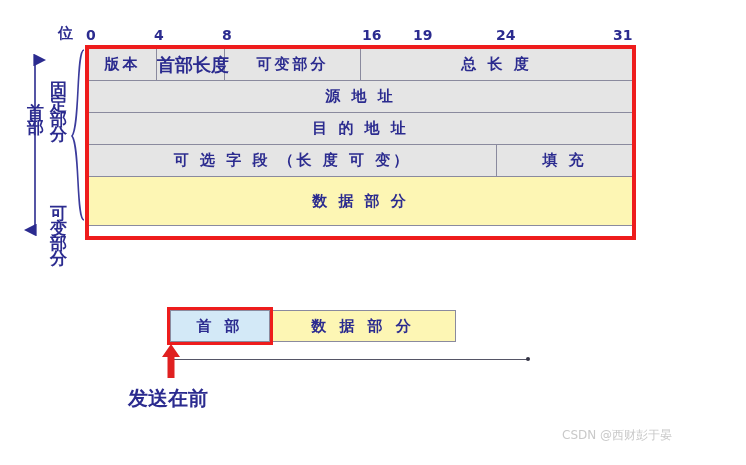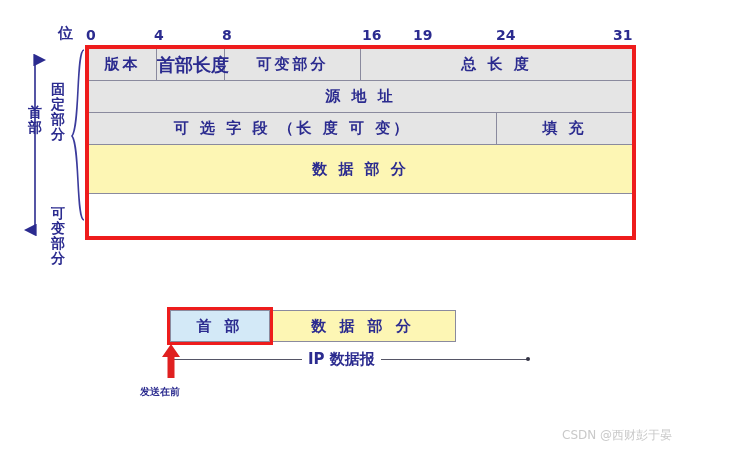--- a/index.html
+++ b/index.html
@@ -79,21 +79,21 @@
     height: 195px;
     border: 4px solid #ee1c1c;
     box-sizing: border-box;
     pointer-events: none;
   }
 
   
   .v-text {
     position: absolute;
     color: #2b2b8f;
-    font-size: 14px;
+    font-size: 17px;
     font-weight: bold;
     line-height: 15px;
     width: 16px;
     text-align: center;
     white-space: normal;
     word-break: break-all;
   }
 
   
   #bottom-bar {
@@ -171,24 +171,23 @@
     left: 160px;
     top: 344px;
     width: 22px;
     height: 34px;
   }
   #send-first-label {
     position: absolute;
     left: 128px;
     top: 385px;
     color: #2b2b8f;
-    font-size: 10px;
-    font-weight: bold;
-    white-space: nowrap;
-    margin-left: 12px;
+    font-size: 20px;
+    font-weight: bold;
+    white-space: nowrap;
   }
 
   
   #watermark {
     position: absolute;
     left: 562px;
     top: 427px;
     color: #c9c9c9;
     font-size: 12px;
     white-space: nowrap;
@@ -238,41 +237,43 @@
         <tr>
           <td colspan="4">版本</td>
           <td colspan="4" class="tight">首部长度</td>
           <td colspan="8">可变部分</td>
           <td colspan="16">总 长 度</td>
         </tr>
         <tr>
           <td colspan="32">源 地 址</td>
         </tr>
         <tr>
+          <td colspan="32">目 的 地 址</td>
+        </tr>
+        <tr>
           <td colspan="24">可 选 字 段 （长 度 可 变）</td>
           <td colspan="8">填 充</td>
         </tr>
         <tr>
           <td colspan="32" class="data-cell">数 据 部 分</td>
         </tr>
       </tbody>
   </table>
 
   <div id="red-outline"></div>
 
   <div id="bottom-bar">
     <div class="seg head">首 部</div>
     <div class="seg data">数 据 部 分</div>
   </div>
   <div id="bottom-head-outline"></div>
 
   <div id="span-line"></div>
   <div id="span-dot-l"></div>
   <div id="span-dot-r"></div>
-  <div id="span-label">IP 数据报</div>
 
   <svg id="red-arrow" viewBox="0 0 22 34">
     <path d="M11,0 L20,13 L14.5,13 L14.5,34 L7.5,34 L7.5,13 L2,13 Z" fill="#e02020"></path>
   </svg>
   <div id="send-first-label">发送在前</div>
 
   <div id="watermark">CSDN @西财彭于晏</div>
 
 </div>
 

